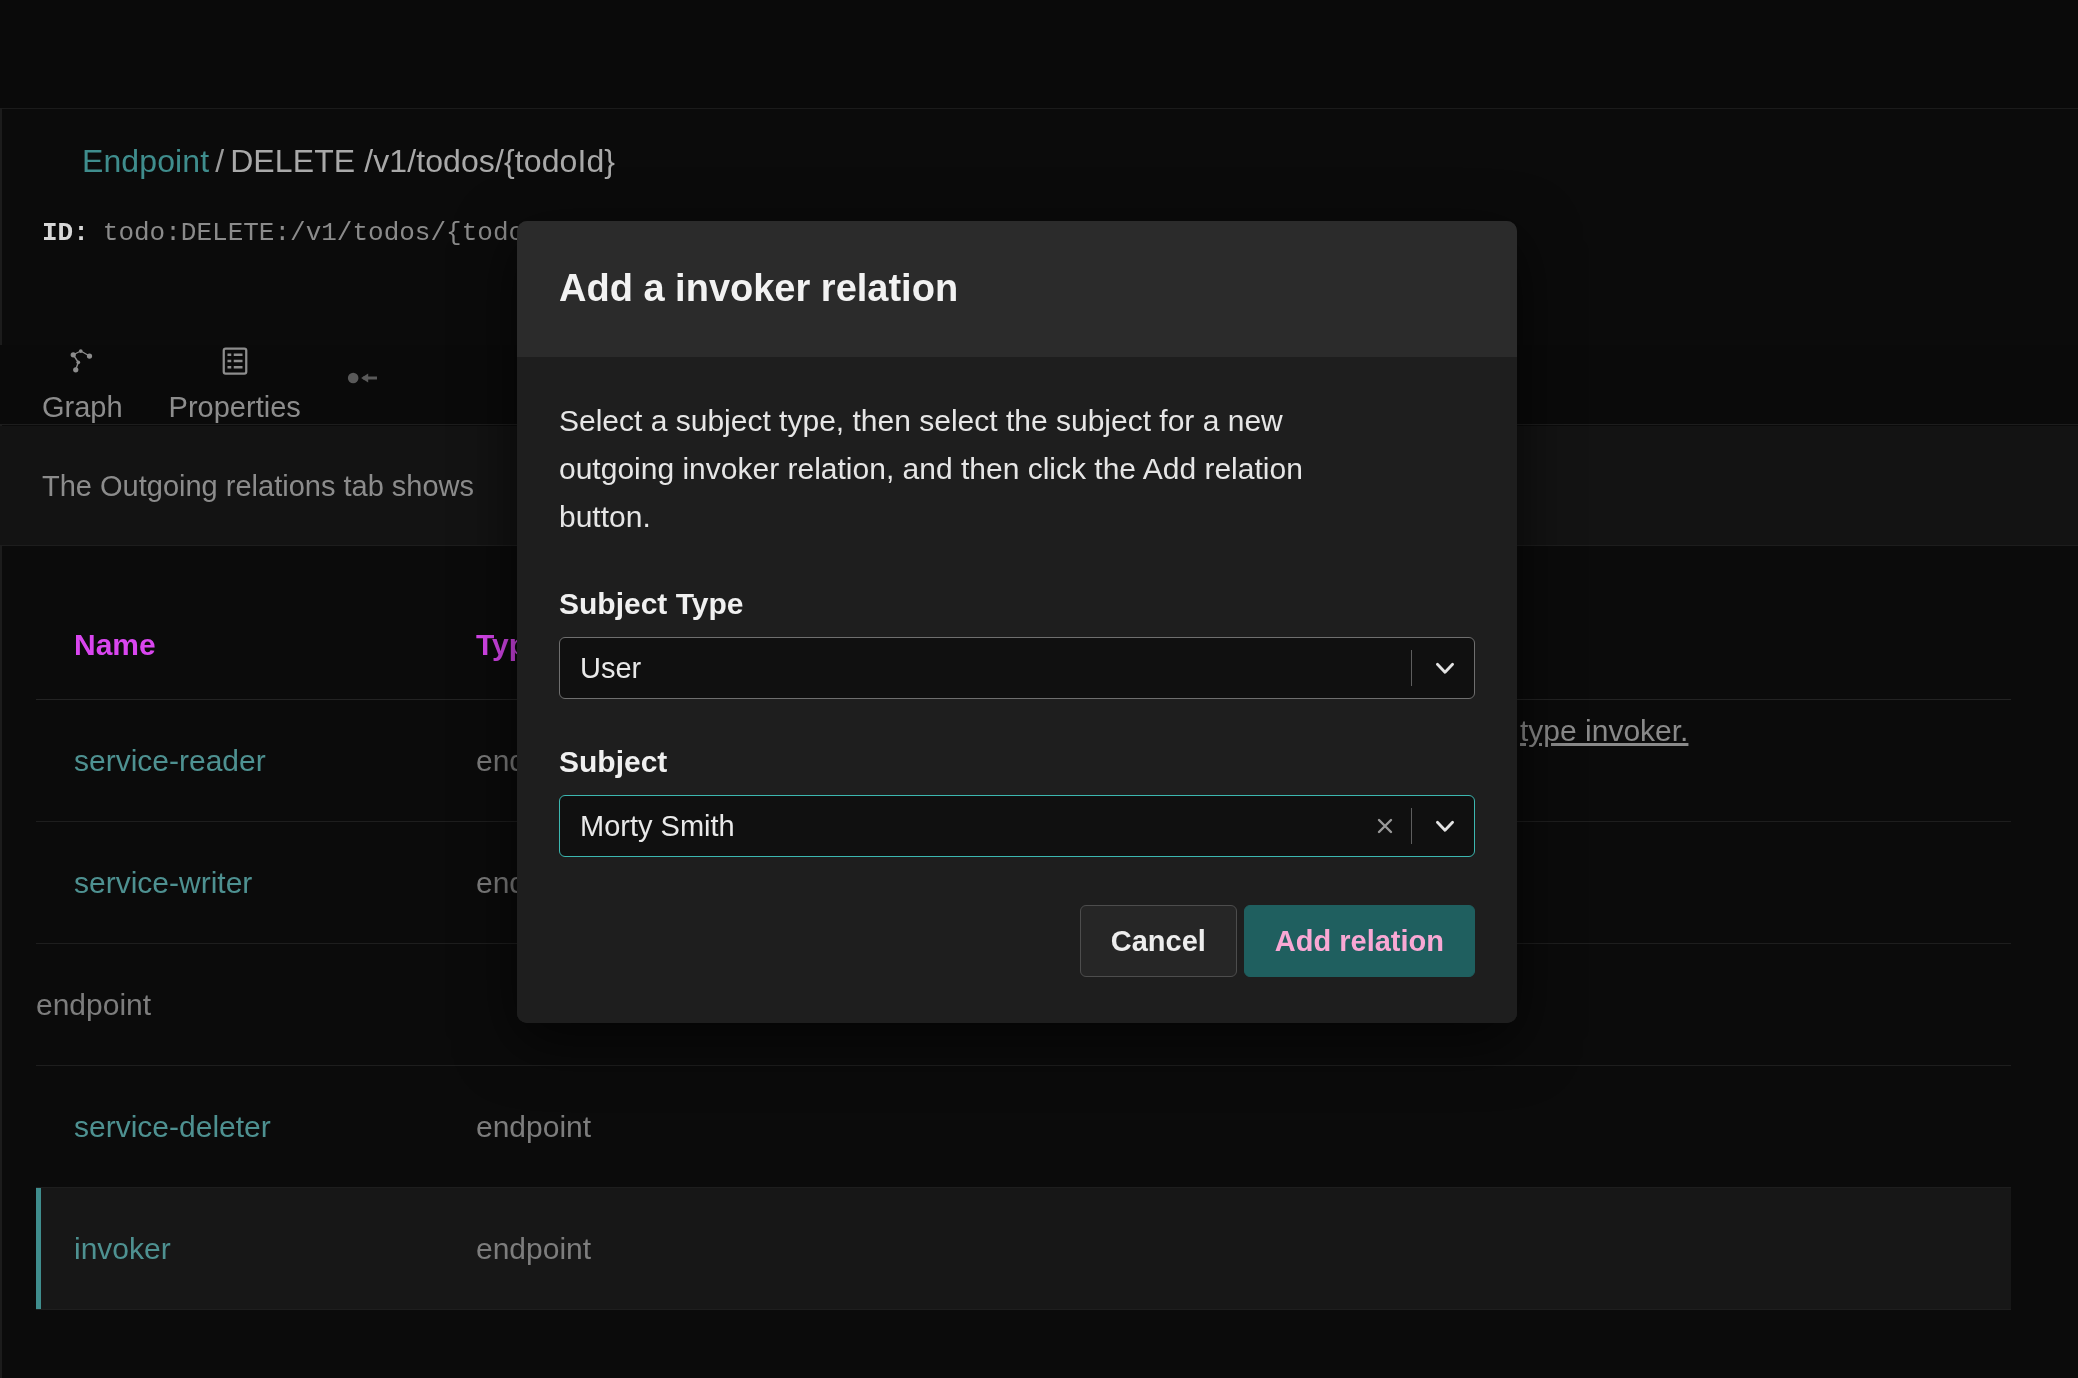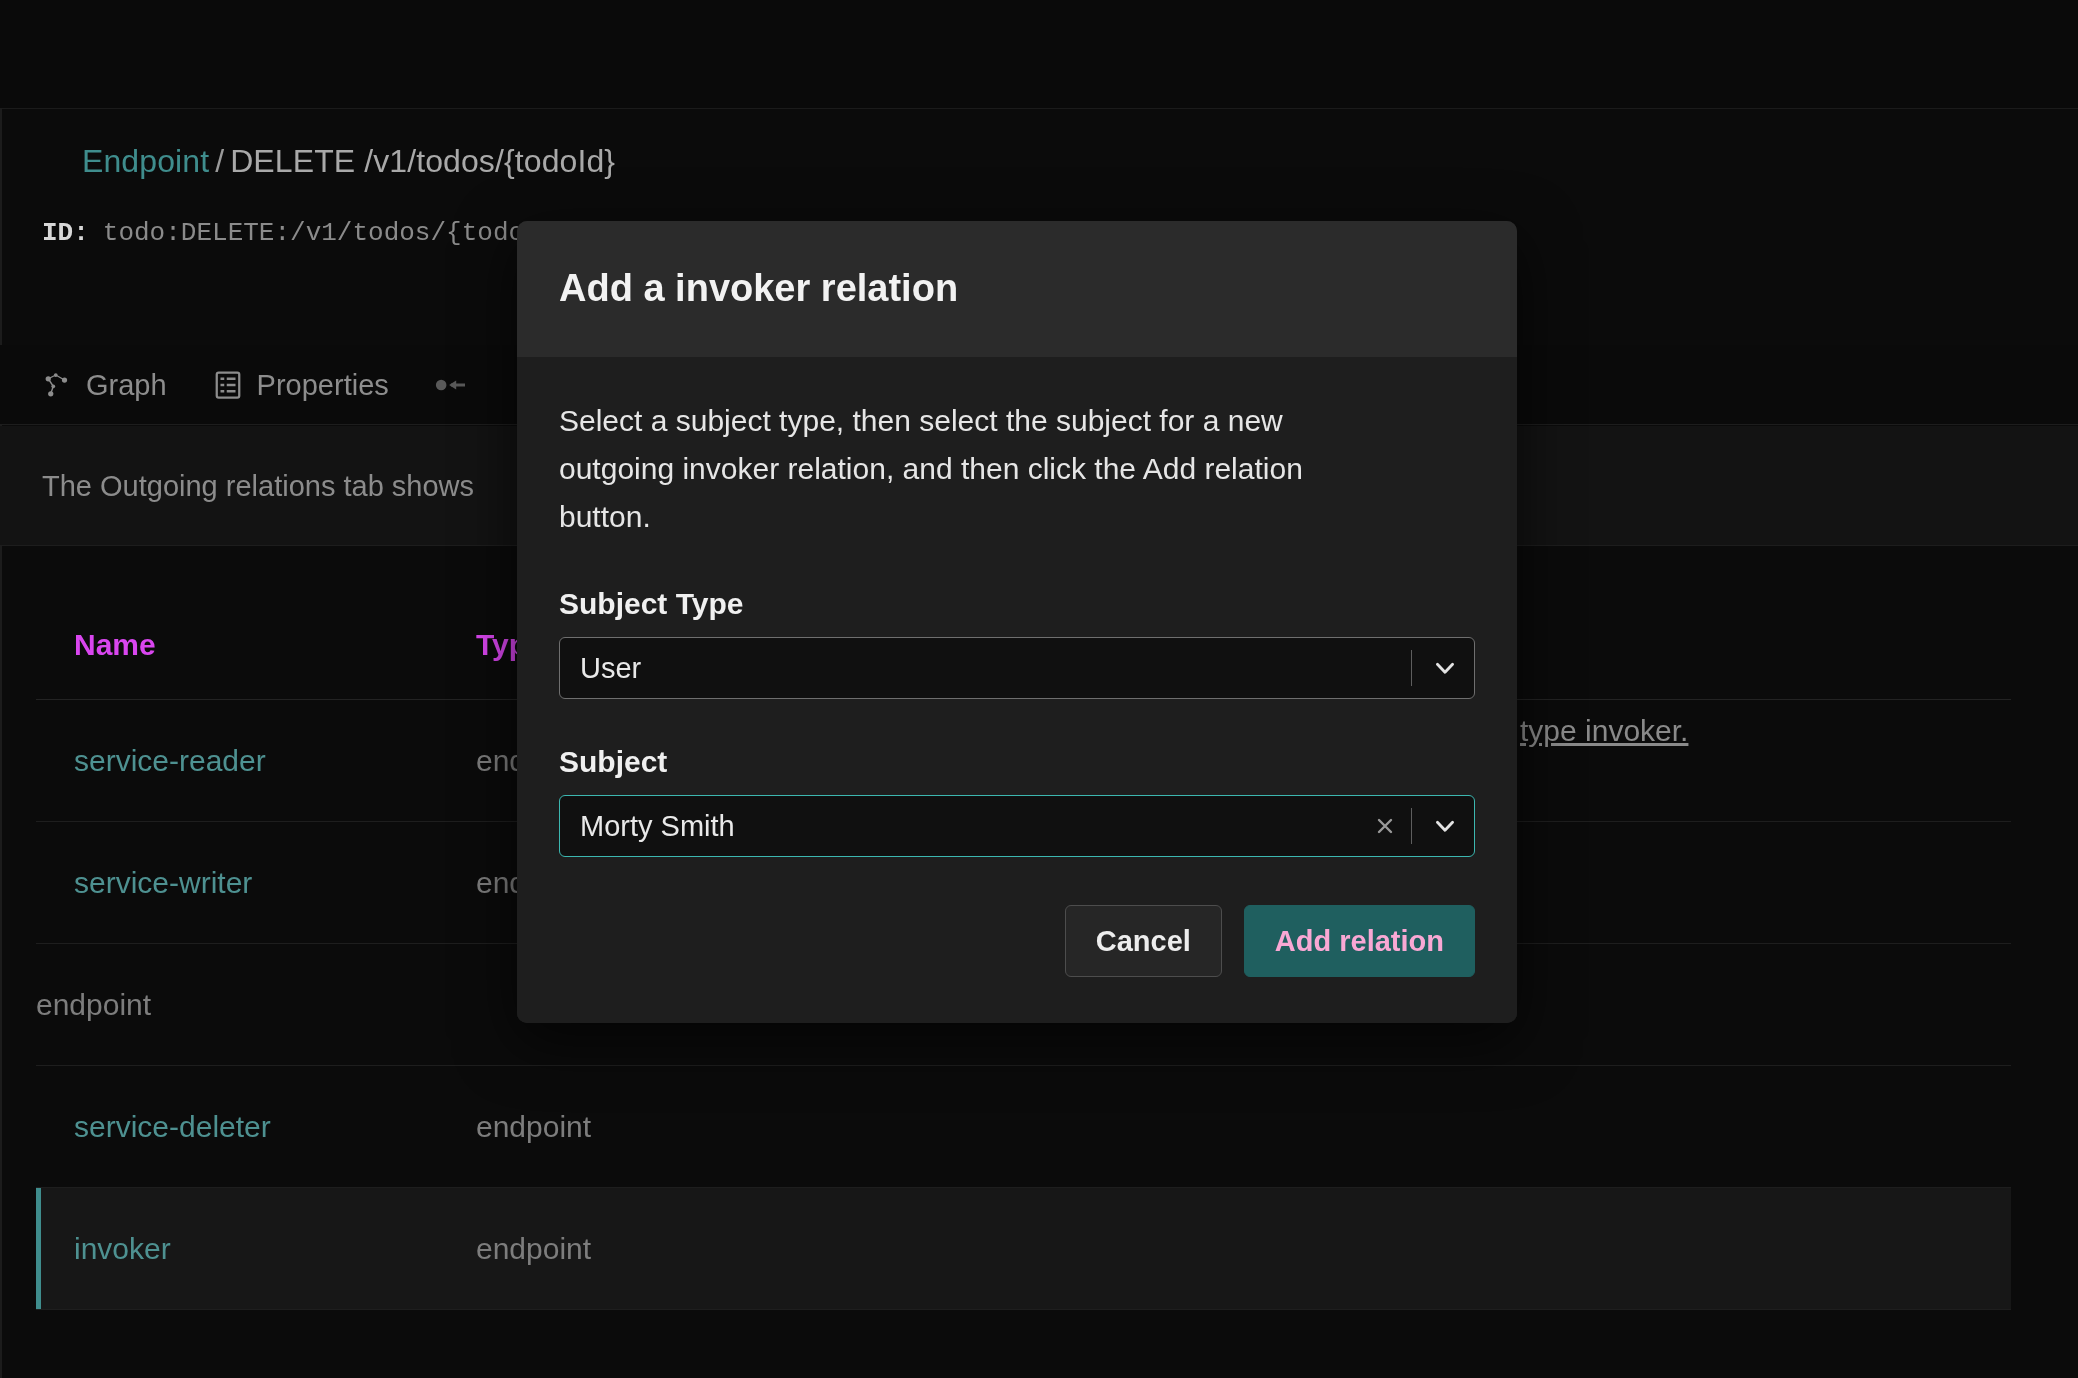--- a/index.html
+++ b/index.html
@@ -93,20 +93,21 @@
   }
   .tab {
     display: flex;
     align-items: center;
     gap: 14px;
     color: #8d8d8d;
     font-size: 29px;
     line-height: 34px;
     cursor: pointer;
     white-space: nowrap;
+    flex-direction: column;
   }
   .tab .ticon {
     display: inline-flex;
     width: 30px; height: 30px;
     align-items: center;
     justify-content: center;
   }
   .tab .ticon svg { display: block; }
 
   
@@ -278,21 +279,21 @@
     align-items: center;
     justify-content: center;
     cursor: pointer;
   }
   .control .chev-btn svg { display: block; }
 
   .modal-footer {
     display: flex;
     justify-content: flex-end;
     align-items: flex-start;
-    gap: 22px;
+    gap: 7px;
     padding: 48px 42px 46px 42px;
     background: #1e1e1e;
   }
   .btn {
     font-family: "Liberation Sans", sans-serif;
     font-size: 29px;
     font-weight: 700;
     line-height: 34px;
     border-radius: 6px;
     padding: 18px 30px;

